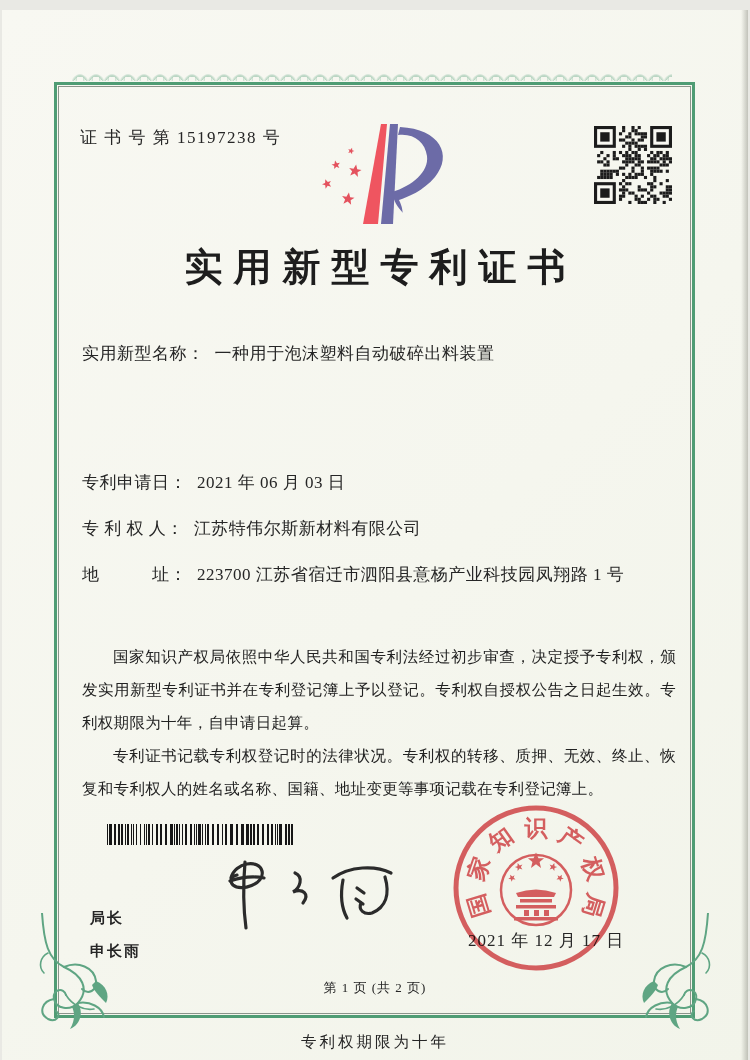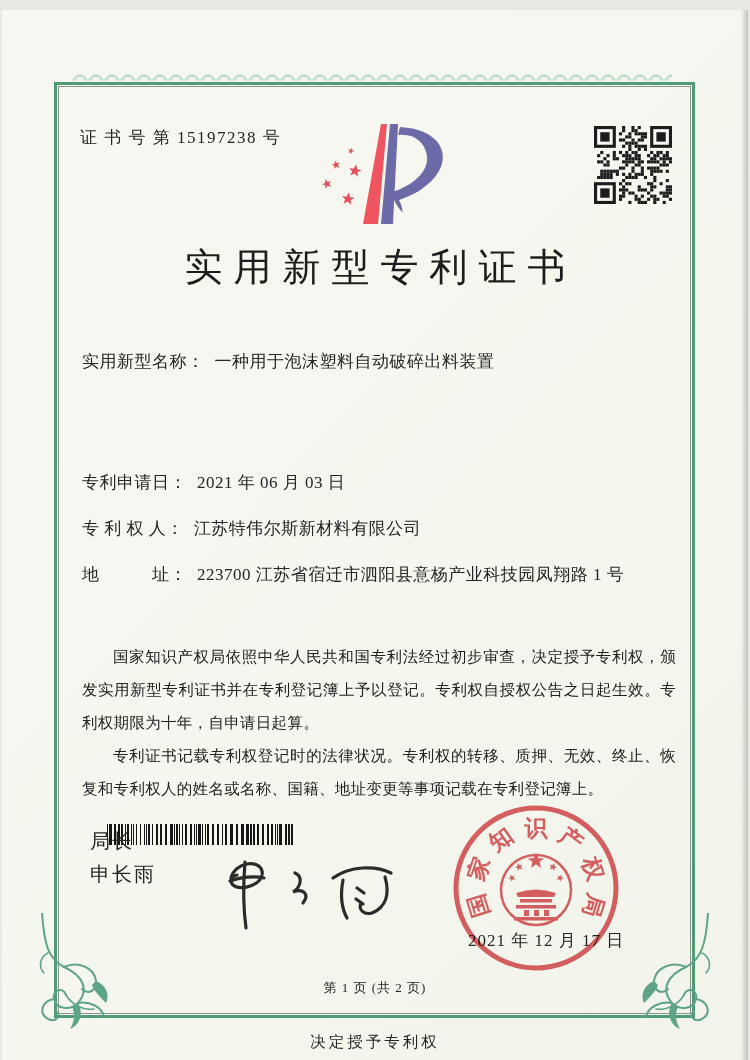--- a/index.html
+++ b/index.html
@@ -25,35 +25,35 @@
     background-size:16px 16px;}
   .ornament{position:absolute;width:96px;height:122px;}
   .ornament.bl{left:30px;top:903px;}
   .ornament.br{right:30px;top:903px;transform:scaleX(-1);}
 
   .cert-no{position:absolute;left:78px;top:116px;font-size:17px;letter-spacing:1.5px;}
   .logo{position:absolute;left:302px;top:106px;width:170px;height:115px;}
   .qr{position:absolute;left:592px;top:116px;width:78px;height:78px;}
 
   .title{position:absolute;left:0;top:232px;width:100%;text-align:center;
-    font-size:38px;font-weight:normal;letter-spacing:11px;text-indent:11px;color:#1d1d1d;}
+    font-size:38px;font-weight:bold;letter-spacing:11px;text-indent:11px;color:#1d1d1d;}
 
   .frow{position:absolute;left:80px;font-size:17px;letter-spacing:.5px;white-space:nowrap;}
   .frow .flabel{margin-right:10px;}
-  .r-name{top:340px}.r-inventor{top:377px}.r-patno{top:424px}.r-filing{top:461px}
+  .r-name{top:332px}.r-inventor{top:377px}.r-patno{top:424px}.r-filing{top:461px}
   .r-patentee{top:507px}.r-address{top:553px}.r-grant{top:592px}
   .grant-no-pair{position:absolute;left:263px;top:0;}
 
   .body-text{position:absolute;left:80px;top:630px;width:594px;font-size:15.5px;
     line-height:33px;letter-spacing:.3px;text-align:justify;color:#222;}
   .body-text p{margin:0;text-indent:2em;}
 
   .barcode{position:absolute;left:105px;top:814px;width:186px;height:21px;}
 
-  .signoff{position:absolute;left:88px;top:815px;font-size:20px;line-height:33px;letter-spacing:2px;}
+  .signoff{position:absolute;left:88px;top:892px;font-size:15px;line-height:33px;letter-spacing:2px;font-weight:bold;}
   .signature{position:absolute;left:205px;top:836px;width:200px;height:92px;}
 
   .seal-date{position:absolute;left:466px;top:919px;font-size:17px;letter-spacing:1px;z-index:2;}
   .seal{position:absolute;left:444px;top:788px;width:180px;height:180px;z-index:3;
     opacity:.85;mix-blend-mode:multiply;}
 
   .page-info{position:absolute;left:0;top:969px;width:100%;text-align:center;
     font-size:13px;letter-spacing:1px;}
   .back-note{position:absolute;left:0;top:1022px;width:100%;text-align:center;
     font-size:15.5px;letter-spacing:3px;}
@@ -424,17 +424,17 @@
   <text x="32.62171464221787" y="107.54230228336418" transform="rotate(-107 32.62171464221787 107.54230228336418)" text-anchor="middle" dominant-baseline="central" font-size="23" font-weight="bold" fill="#d9464b" font-family="&quot;Liberation Serif&quot;,&quot;DejaVu Serif&quot;,serif">国</text>
       <text x="33.15620144914024" y="70.79628769458171" transform="rotate(-71.33333333333334 33.15620144914024 70.79628769458171)" text-anchor="middle" dominant-baseline="central" font-size="23" font-weight="bold" fill="#d9464b" font-family="&quot;Liberation Serif&quot;,&quot;DejaVu Serif&quot;,serif">家</text>
       <text x="55.015880304951914" y="41.25462720254825" transform="rotate(-35.66666666666667 55.015880304951914 41.25462720254825)" text-anchor="middle" dominant-baseline="central" font-size="23" font-weight="bold" fill="#d9464b" font-family="&quot;Liberation Serif&quot;,&quot;DejaVu Serif&quot;,serif">知</text>
       <text x="90" y="30" transform="rotate(0 90 30)" text-anchor="middle" dominant-baseline="central" font-size="23" font-weight="bold" fill="#d9464b" font-family="&quot;Liberation Serif&quot;,&quot;DejaVu Serif&quot;,serif">识</text>
       <text x="124.98411969504808" y="41.25462720254825" transform="rotate(35.66666666666666 124.98411969504808 41.25462720254825)" text-anchor="middle" dominant-baseline="central" font-size="23" font-weight="bold" fill="#d9464b" font-family="&quot;Liberation Serif&quot;,&quot;DejaVu Serif&quot;,serif">产</text>
       <text x="146.84379855085976" y="70.79628769458168" transform="rotate(71.33333333333331 146.84379855085976 70.79628769458168)" text-anchor="middle" dominant-baseline="central" font-size="23" font-weight="bold" fill="#d9464b" font-family="&quot;Liberation Serif&quot;,&quot;DejaVu Serif&quot;,serif">权</text>
       <text x="147.37828535778212" y="107.54230228336421" transform="rotate(107 147.37828535778212 107.54230228336421)" text-anchor="middle" dominant-baseline="central" font-size="23" font-weight="bold" fill="#d9464b" font-family="&quot;Liberation Serif&quot;,&quot;DejaVu Serif&quot;,serif">局</text>
     </svg>
 
   <div class="page-info">第 1 页 (共 2 页)</div>
-  <div class="back-note">决定授予专利权</div>
+  <div class="back-note">专利权期限为十年</div>
 
   <div class="edge-r"></div>
   <div class="edge-b"></div>
 </div>
 
 </body></html>

